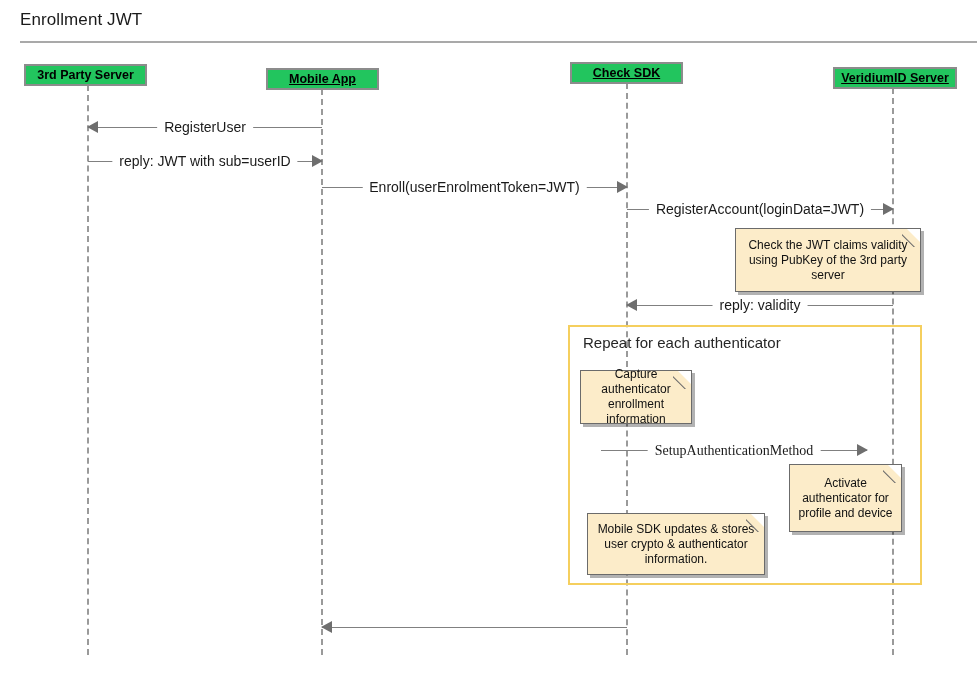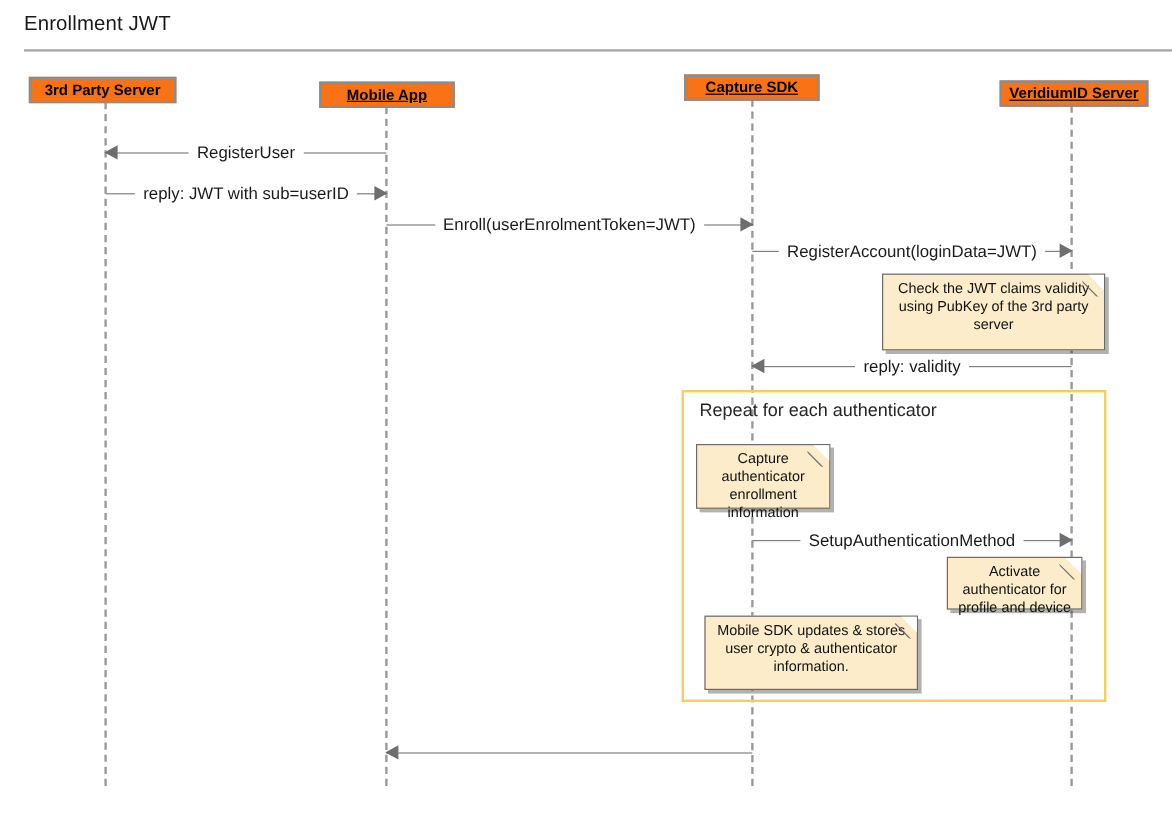--- a/index.html
+++ b/index.html
@@ -42,21 +42,21 @@
   .lifeline {
     position: absolute;
     width: 0;
     border-left: 2px dashed #9a9a9a;
   }
 
   
   .participant {
     position: absolute;
     box-sizing: border-box;
-    background: #f97316;
+    background: #22c55e;
     border: 2px solid #8c8c8c;
     color: #000000;
     font-size: 12.5px;
     font-weight: bold;
     text-align: center;
     line-height: 18px;
     white-space: nowrap;
   }
   .participant.underlined {
     text-decoration: underline;
@@ -108,20 +108,21 @@
     position: absolute;
     box-sizing: border-box;
     background: #fcecc9;
     border: 1px solid #6b6b6b;
     color: #111111;
     font-size: 12px;
     line-height: 15px;
     text-align: center;
     box-shadow: 3px 3px 0 rgba(0,0,0,0.30);
     display: flex;
+    align-items: center;
     justify-content: center;
     padding: 4px 8px;
   }
   .note .note-text { width: 100%; }
   .note-fold {
     position: absolute;
     top: 0;
     right: 0;
     width: 0;
     height: 0;
@@ -174,21 +175,21 @@
 
   <div class="lifeline" style="left:87px; top:85px; height:570px;"></div>
   <div class="lifeline" style="left:321px; top:89px; height:566px;"></div>
   <div class="lifeline" style="left:626px; top:83px; height:572px;"></div>
   <div class="lifeline" style="left:892px; top:88px; height:567px;"></div>
 
   <div class="participant" style="left:24px; top:64px; width:123px; height:22px;">3rd Party Server</div>
 
   <div class="participant underlined" style="left:266px; top:68px; width:113px; height:22px;">Mobile App</div>
 
-  <div class="participant underlined" style="left:570px; top:62px; width:113px; height:22px;">Capture SDK</div>
+  <div class="participant underlined" style="left:570px; top:62px; width:113px; height:22px;">Check SDK</div>
 
   <div class="participant underlined" style="left:833px; top:67px; width:124px; height:22px;text-align:center;">VeridiumID Server</div>
 
   <div class="fragment" style="left:568px; top:325px; width:354px; height:260px;"></div>
   <div class="fragment-label" style="left:583px; top:336px;">Repeat for each authenticator</div>
 
   <div class="message" style="left:88px; top:118px; width:234px;">
     <div class="msg-line"></div>
     <div class="arrowhead left"></div>
     <div class="msg-label">RegisterUser</div>
@@ -223,27 +224,27 @@
     <div class="arrowhead left"></div>
     <div class="msg-label">reply: validity</div>
   </div>
 
   <div class="note" style="left:580px; top:370px; width:112px; height:54px;">
     <div class="note-text">Capture authenticator enrollment information</div>
     <div class="note-fold"></div>
     <div class="note-fold-edge"></div>
   </div>
 
-  <div class="message" style="left:627px; top:441px; width:266px;">
+  <div class="message" style="left:601px; top:441px; width:266px;font-family:Liberation Serif, serif;">
     <div class="msg-line"></div>
     <div class="arrowhead right"></div>
     <div class="msg-label">SetupAuthenticationMethod</div>
   </div>
 
-  <div class="note" style="left:789px; top:464px; width:113px; height:44px;">
+  <div class="note" style="left:789px; top:464px; width:113px; height:68px;">
     <div class="note-text">Activate authenticator for profile and device</div>
     <div class="note-fold"></div>
     <div class="note-fold-edge"></div>
   </div>
 
   <div class="note" style="left:587px; top:513px; width:178px; height:62px;">
     <div class="note-text">Mobile SDK updates &amp; stores user crypto &amp; authenticator information.</div>
     <div class="note-fold"></div>
     <div class="note-fold-edge"></div>
   </div>

